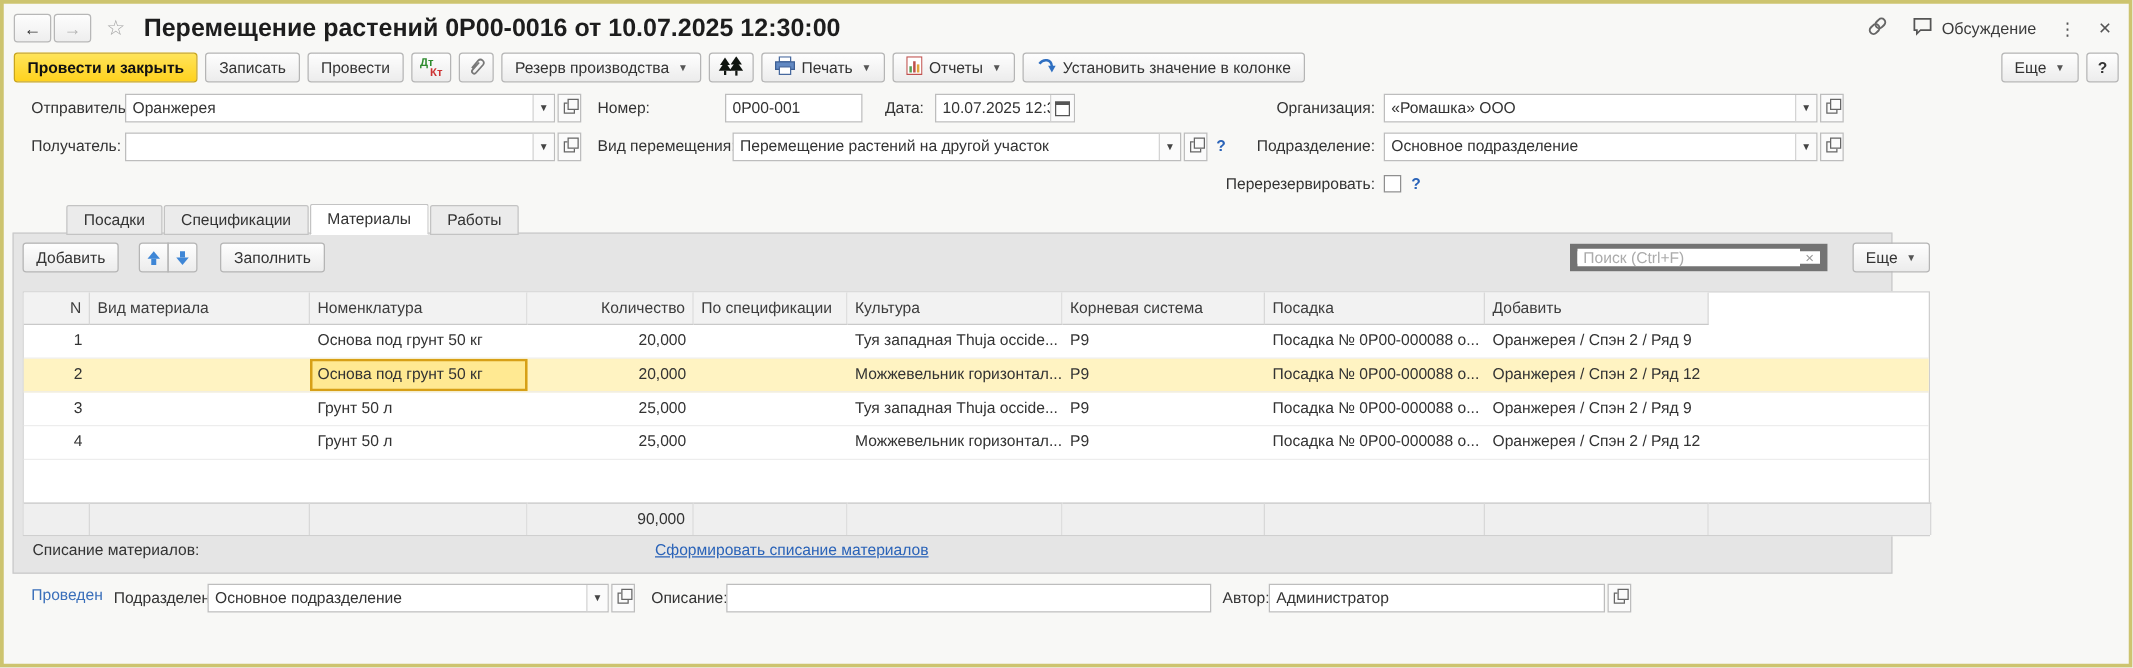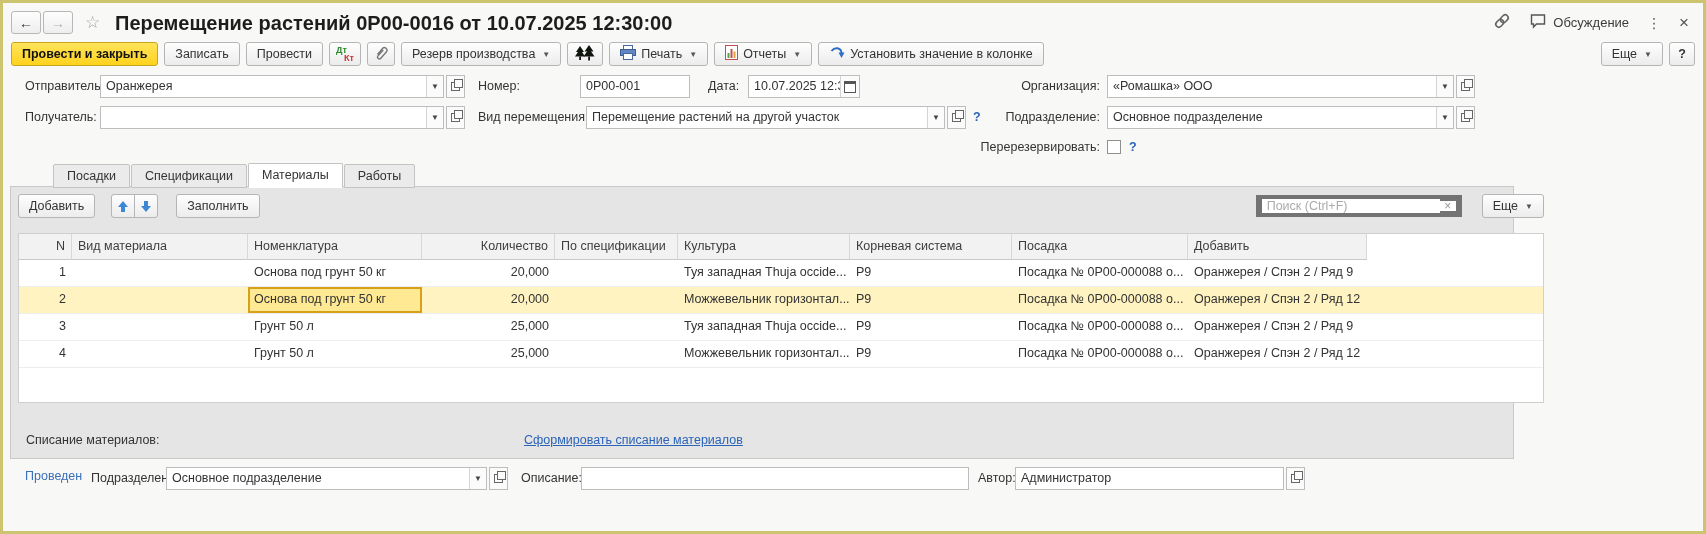--- a/index.html
+++ b/index.html
@@ -362,20 +362,34 @@
             <div class="tcell num" style="width: 133px;">25,000</div>
             <div class="tcell" style="width: 123px;"></div>
             <div class="tcell" style="width: 172px;">Можжевельник горизонтал...</div>
             <div class="tcell" style="width: 162px;">P9</div>
             <div class="tcell" style="width: 176px;">Посадка № 0Р00-000088 о...</div>
             <div class="tcell" style="width: 179px;">Оранжерея / Спэн 2 / Ряд 12</div>
             <div class="tcell" style="width: 178px;"></div>
           </div>
         </div>
         <div class="tspacer"></div>
+        <div class="tfoot">
+          <div class="trow ">
+            <div class="tcell num" style="width: 53px;"></div>
+            <div class="tcell" style="width: 176px;"></div>
+            <div class="tcell" style="width: 174px;"></div>
+            <div class="tcell num" style="width: 133px;">90,000</div>
+            <div class="tcell" style="width: 123px;"></div>
+            <div class="tcell" style="width: 172px;"></div>
+            <div class="tcell" style="width: 162px;"></div>
+            <div class="tcell" style="width: 176px;"></div>
+            <div class="tcell" style="width: 179px;"></div>
+            <div class="tcell" style="width: 178px;"></div>
+          </div>
+        </div>
       </div>
 
     <div class="wo-label">Списание материалов:</div>
     <div class="wo-link">Сформировать списание материалов</div>
   </div>
 
   <div class="statusbar">
     <span class="status">Проведен</span>
     <div class="lbl" style="left:88px;top:2px">Подразделение:</div>
     <div class="fld" style="left:163px;top:2px;width:342px">

